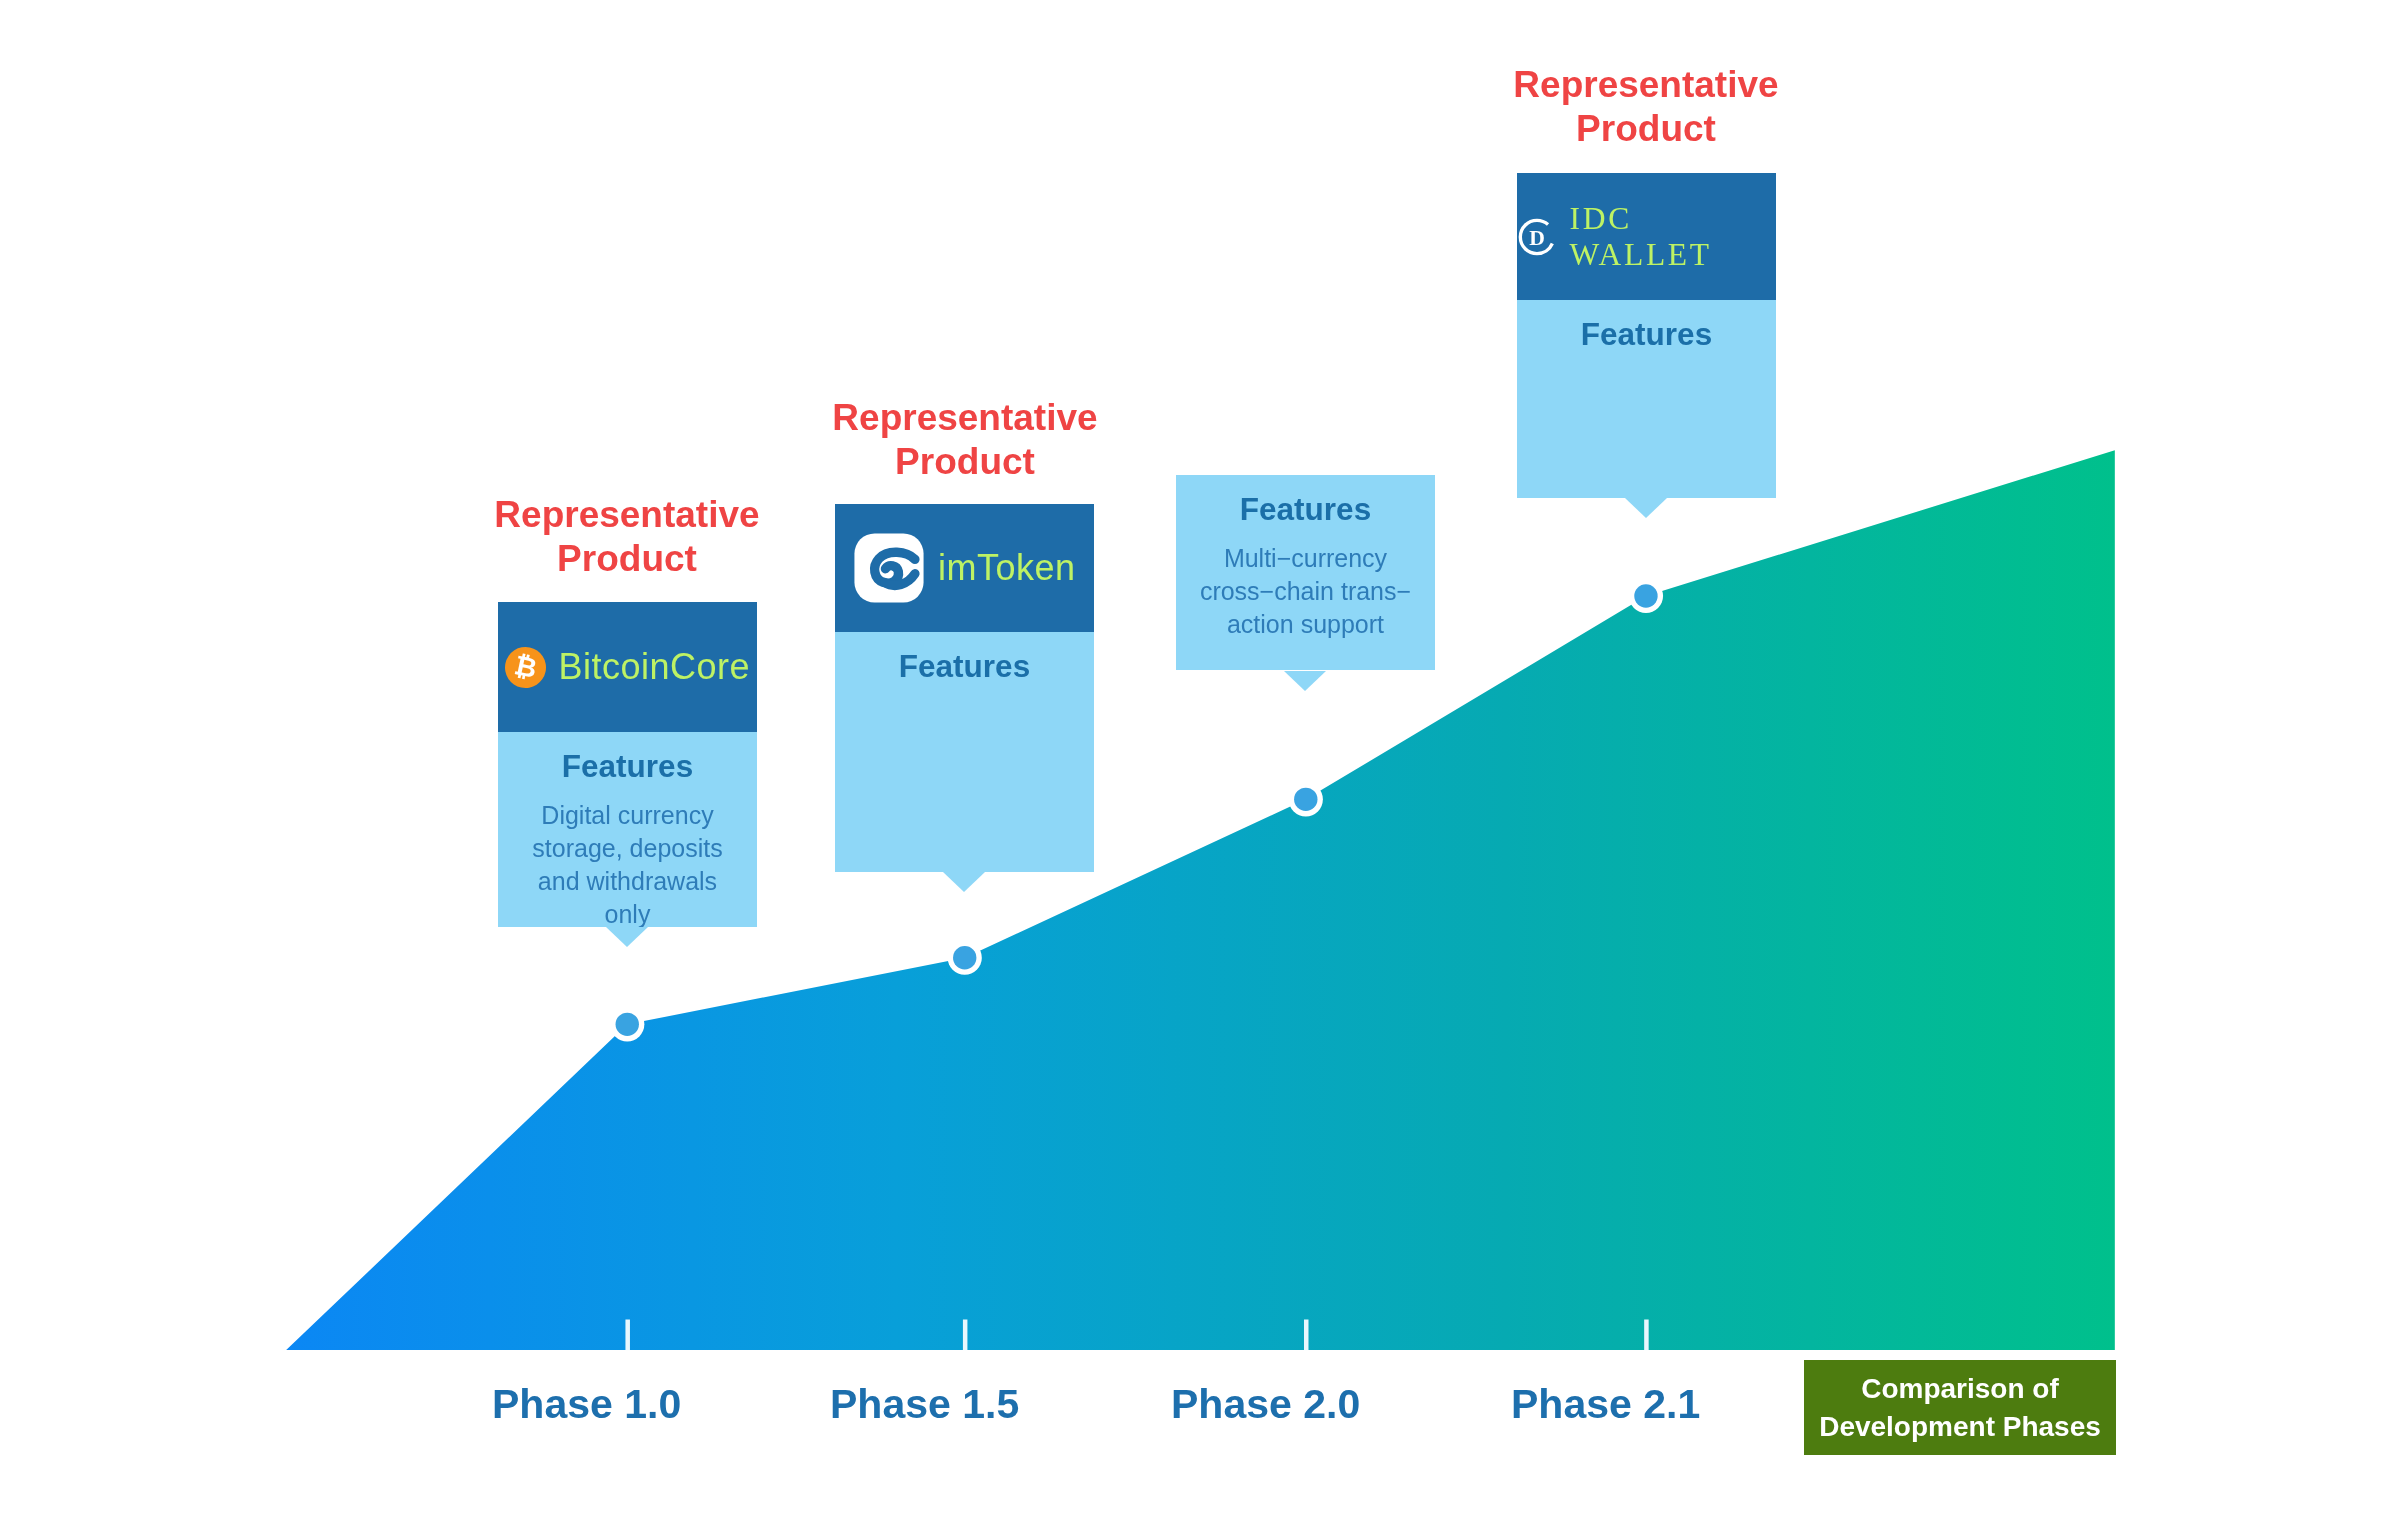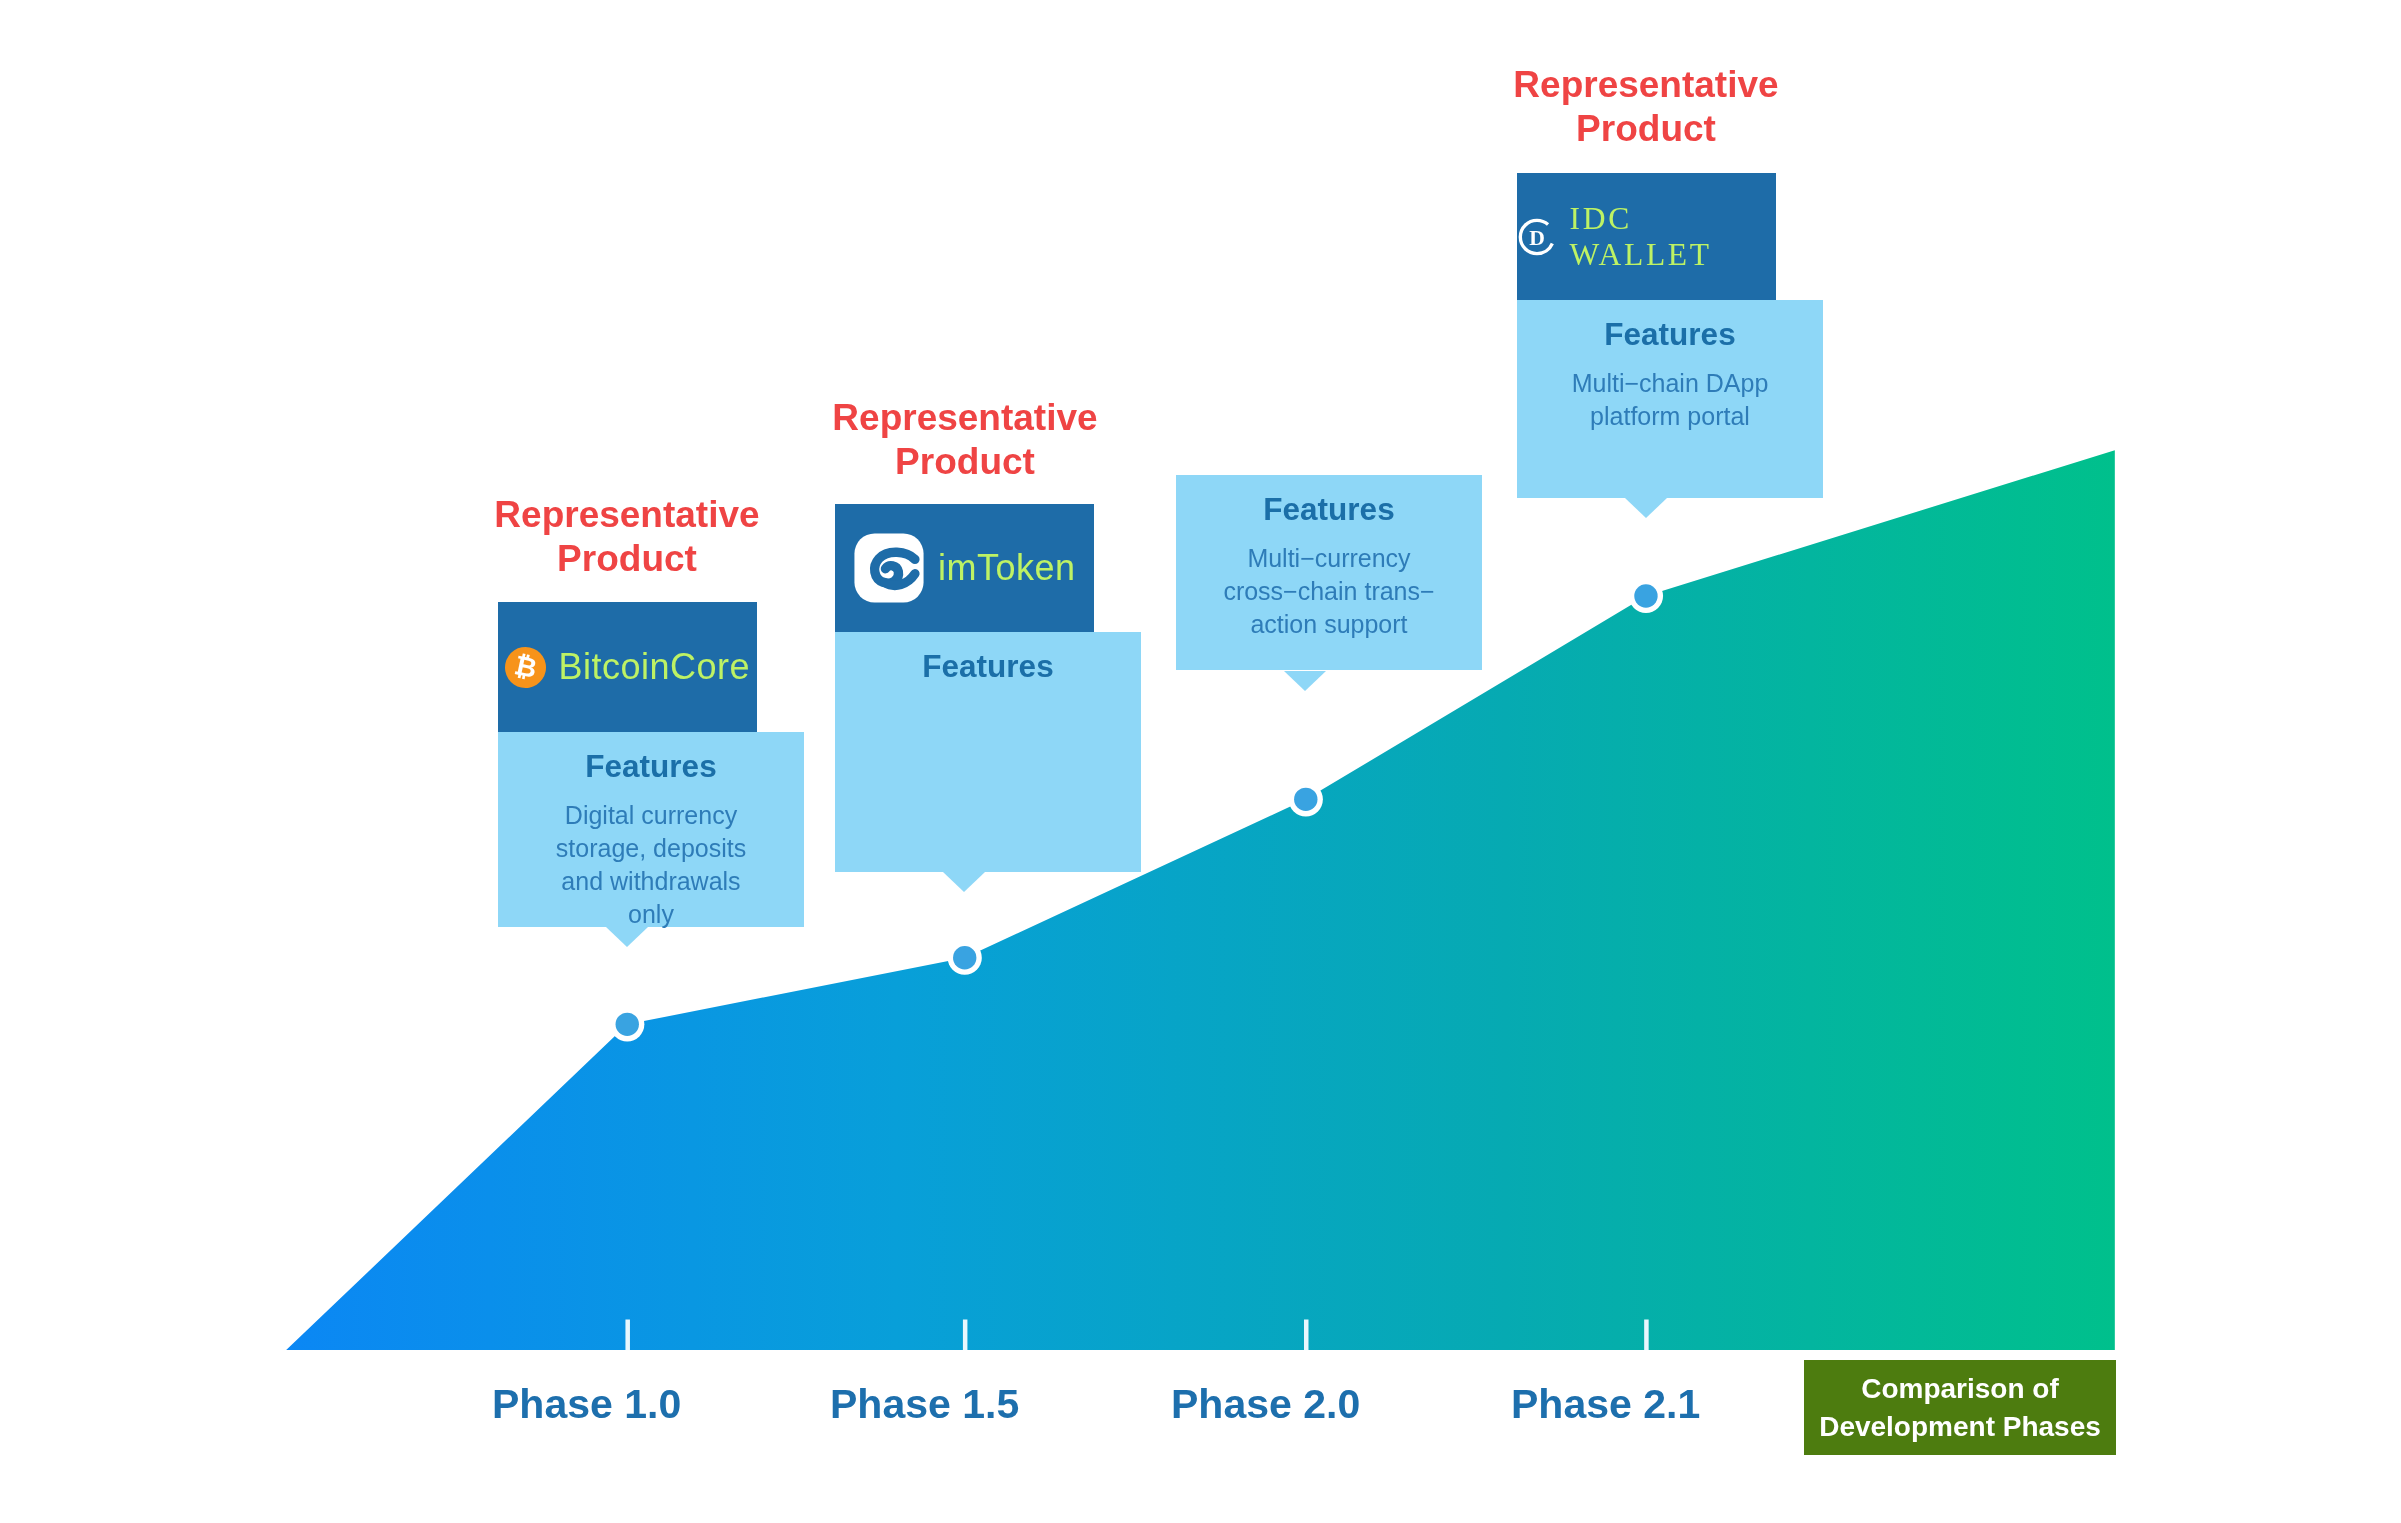--- a/index.html
+++ b/index.html
@@ -19,21 +19,21 @@
   .product-name{color:#bef264;font-size:36px;letter-spacing:0.5px;}
   .product-name.serif{font-family:"Liberation Serif","DejaVu Serif",serif;font-size:31.5px;letter-spacing:2.7px;}
   .btc-icon{
     width:41px;height:41px;border-radius:50%;background:#f7931a;color:#ffffff;
     display:flex;align-items:center;justify-content:center;
     font-size:27px;font-weight:bold;transform:rotate(12deg);flex:0 0 auto;
   }
   .imtoken-icon{width:72px;height:72px;flex:0 0 auto;}
   .idc-icon{width:40px;height:40px;flex:0 0 auto;}
   .features-box{
-    position:absolute;width:306px;background:#8ed7f7;text-align:center;
+    position:absolute;width:259px;background:#8ed7f7;text-align:center;
     box-sizing:border-box;padding-top:16px;
   }
   .features-title{font-size:31.5px;font-weight:bold;color:#1b6fa8;margin-bottom:14.4px;}
   .features-body{font-size:25px;color:#2e7cb8;line-height:1.32;white-space:pre-line;}
   .pointer-down{
     position:absolute;width:0;height:0;
     border-left:21.6px solid transparent;border-right:21.6px solid transparent;
     border-top:20px solid #8ed7f7;
   }
   .phase-label{
@@ -120,22 +120,20 @@
 Product</h2>
   <div class="product-card" style="left:1517px;top:173px;height:127px">
     <svg class="idc-icon" viewBox="0 0 48 48">
       <circle cx="24" cy="24" r="20" fill="none" stroke="#ffffff" stroke-width="4" stroke-dasharray="100 26" stroke-dashoffset="-8"></circle>
       <text x="24" y="33" text-anchor="middle" font-family="Liberation Serif, DejaVu Serif, serif" font-size="26" font-weight="bold" fill="#ffffff">D</text>
     </svg>
     <span class="product-name serif">IDC WALLET</span>
   </div>
   <div class="features-box" style="left:1517px;top:300px;height:198px">
     <div class="features-title">Features</div>
-    <div class="features-body">Multi−chain DApp
-platform portal</div>
   </div>
   <div class="pointer-down" style="left:1625px;top:498px"></div>
   <div class="phase-label" style="left:1511px;top:1381px">Phase 2.1</div>
 
   <div class="comparison-box">Comparison of
 Development Phases</div>
 
 </div>
 
 

